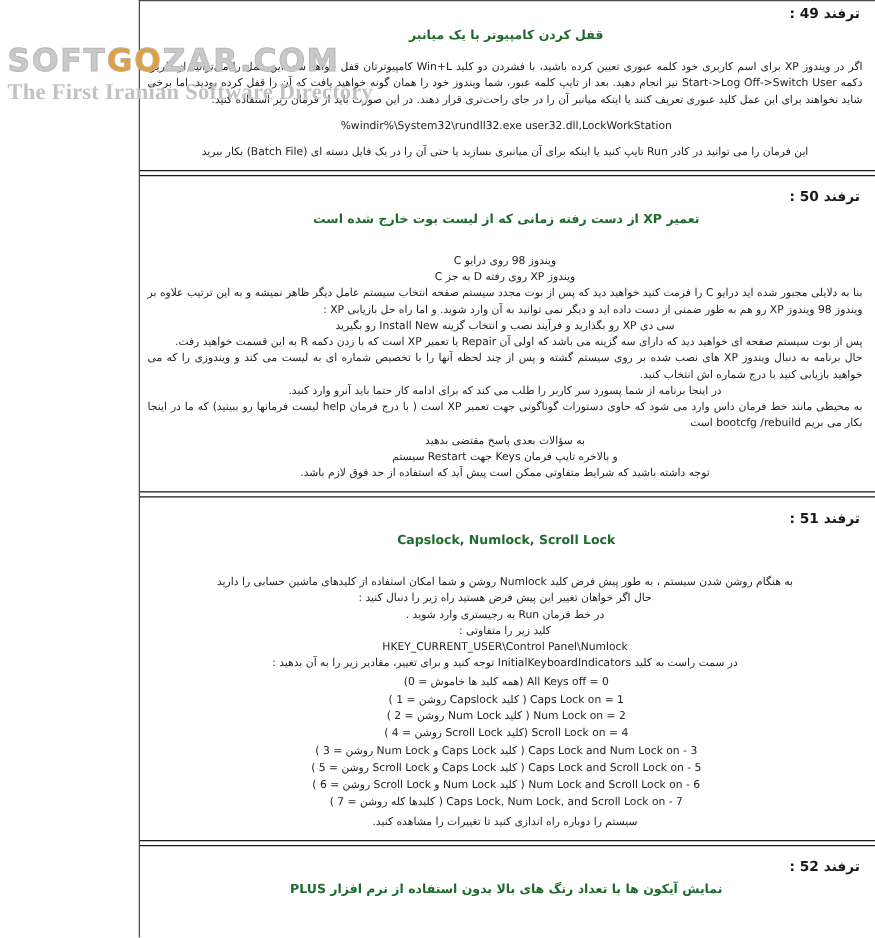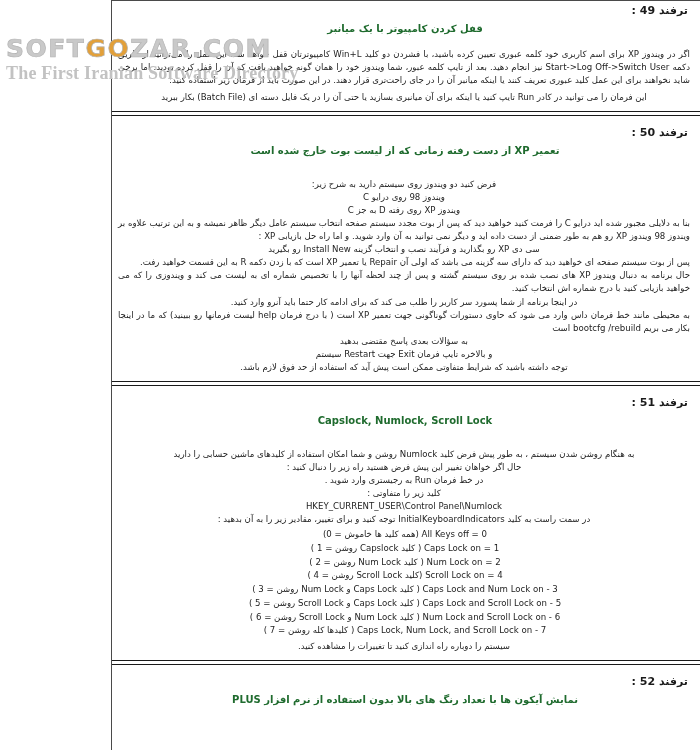--- a/index.html
+++ b/index.html
@@ -190,43 +190,43 @@
 
   <div id="content">
 
     <div class="section">
       <div class="trick-title">ترفند 49 :</div>
       <div class="trick-sub">قفل کردن کامپیوتر با یک میانبر</div>
       <div class="spacer-sm"></div>
       <div class="body-block">
         <p class="justify">اگر در ویندوز XP برای اسم کاربری خود کلمه عبوری تعیین کرده باشید، با فشردن دو کلید Win+L کامپیوترتان قفل خواهد شد. این عمل را می‌توانید از طریق دکمه Start-&gt;Log Off-&gt;Switch User نیز انجام دهید. بعد از تایپ کلمه عبور، شما ویندوز خود را همان گونه خواهید یافت که آن را قفل کرده بودید. اما برخی شاید نخواهند برای این عمل کلید عبوری تعریف کنند یا اینکه میانبر آن را در جای راحت‌تری قرار دهند. در این صورت باید از فرمان زیر استفاده کنید:</p>
       </div>
+      <div class="code-line">%windir%\System32\rundll32.exe user32.dll,LockWorkStation</div>
       <div class="body-block">
         <p class="center">این فرمان را می توانید در کادر Run تایپ کنید یا اینکه برای آن میانبری بسازید یا حتی آن را در یک فایل دسته ای (Batch File) بکار ببرید</p>
       </div>
     </div>
 
     <div class="divider"></div>
 
     <div class="section">
       <div class="trick-title">ترفند 50 :</div>
       <div class="trick-sub">تعمیر XP از دست رفته زمانی که از لیست بوت خارج شده است</div>
       <div class="spacer-md"></div>
       <div class="body-block">
-        <p class="center">فرض کنید دو ویندوز روی سیستم دارید به شرح زیر:</p>
         <p class="center">ویندوز 98 روی درایو C</p>
         <p class="center">ویندوز XP روی رفته D به جز C</p>
         <p class="justify">بنا به دلایلی مجبور شده اید درایو C را فرمت کنید خواهید دید که پس از بوت مجدد سیستم صفحه انتخاب سیستم عامل دیگر ظاهر نمیشه و به این ترتیب علاوه بر ویندوز 98 ویندوز XP رو هم به طور ضمنی از دست داده اید و دیگر نمی توانید به آن وارد شوید. و اما راه حل بازیابی XP :</p>
         <p class="center">سی دی XP رو بگذارید و فرآیند نصب و انتخاب گزینه Install New رو بگیرید</p>
         <p class="justify">پس از بوت سیستم صفحه ای خواهید دید که دارای سه گزینه می باشد که اولی آن Repair یا تعمیر XP است که با زدن دکمه R به این قسمت خواهید رفت.</p>
         <p class="justify">حال برنامه به دنبال ویندوز XP های نصب شده بر روی سیستم گشته و پس از چند لحظه آنها را با تخصیص شماره ای به لیست می کند و ویندوزی را که می خواهید بازیابی کنید با درج شماره اش انتخاب کنید.</p>
         <p class="center">در اینجا برنامه از شما پسورد سر کاربر را طلب می کند که برای ادامه کار حتما باید آنرو وارد کنید.</p>
         <p class="justify">به محیطی مانند خط فرمان داس وارد می شود که حاوی دستورات گوناگونی جهت تعمیر XP است ( با درج فرمان help لیست فرمانها رو ببینید) که ما در اینجا بکار می بریم bootcfg /rebuild است</p>
         <p class="center">به سؤالات بعدی پاسخ مقتضی بدهید</p>
-        <p class="center">و بالاخره تایپ فرمان Exit جهت Restart سیستم</p>
+        <p class="center">و بالاخره تایپ فرمان Keys جهت Restart سیستم</p>
         <p class="center">توجه داشته باشید که شرایط متفاوتی ممکن است پیش آید که استفاده از حد فوق لازم باشد.</p>
       </div>
     </div>
 
     <div class="divider"></div>
 
     <div class="section">
       <div class="trick-title">ترفند 51 :</div>
       <div class="trick-sub ltr">Capslock, Numlock, Scroll Lock</div>
       <div class="spacer-md"></div>

